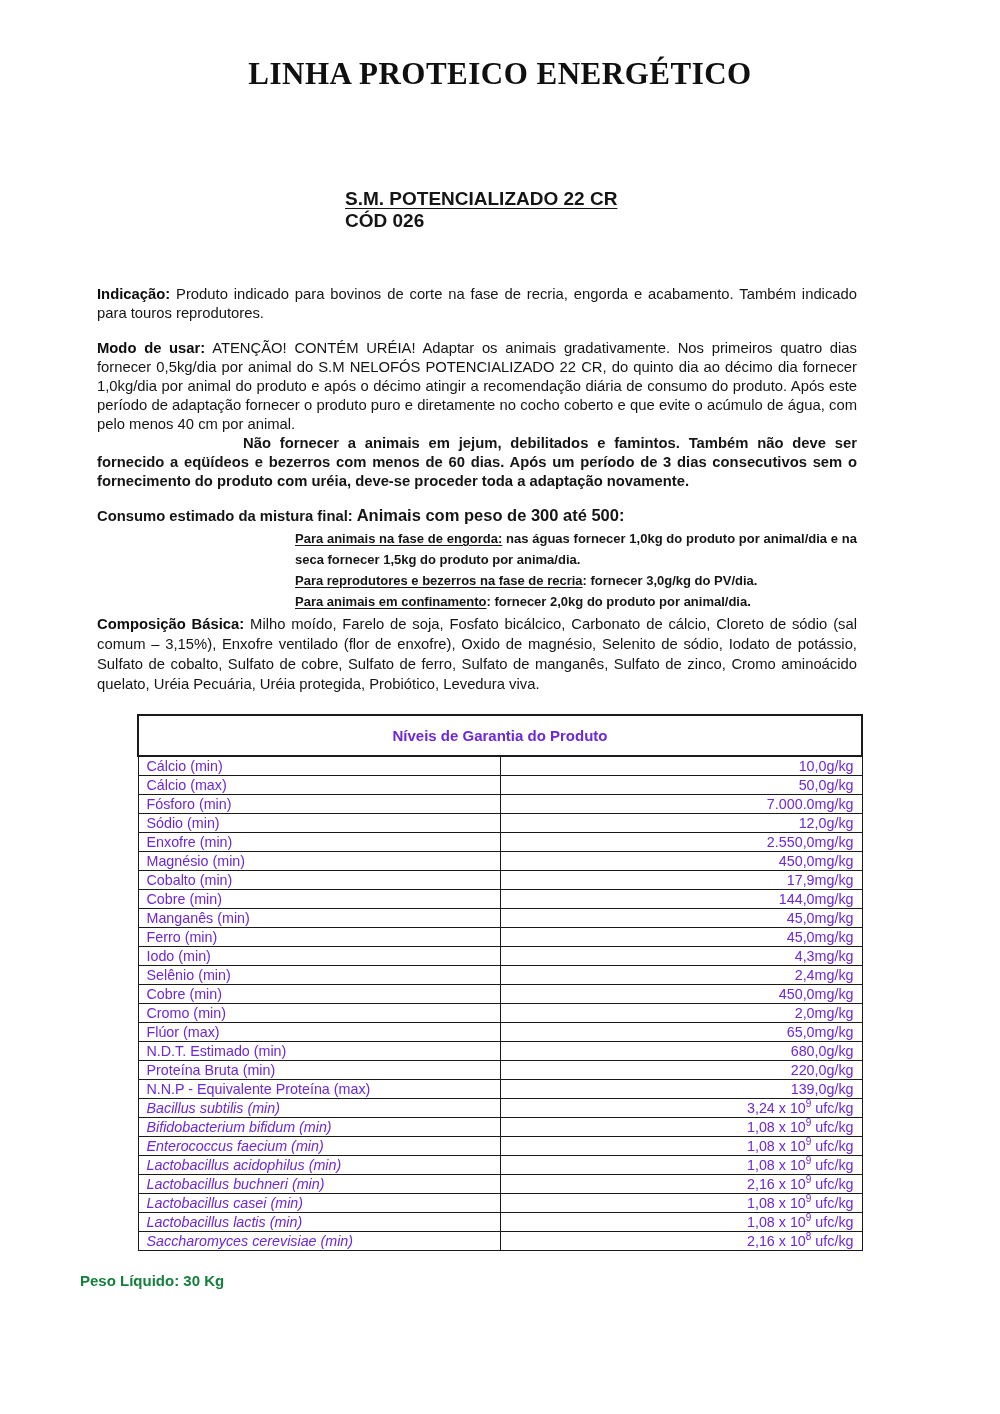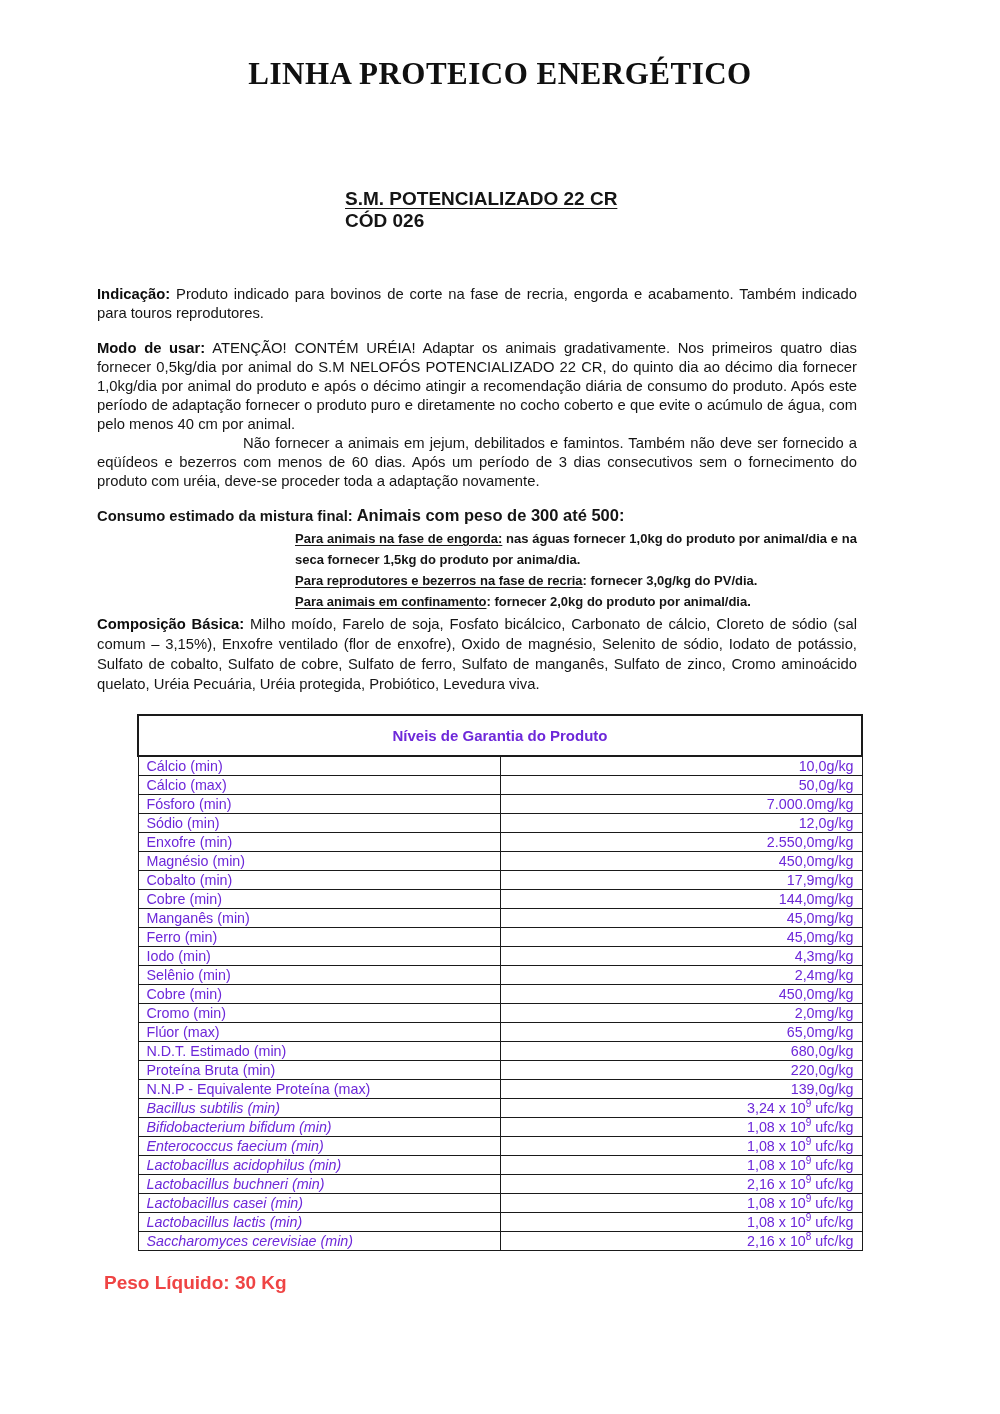--- a/index.html
+++ b/index.html
@@ -17,21 +17,21 @@
     margin: 96px 160px 0 345px; font-weight: bold; font-size: 19px; line-height: 22px; flex-direction: column;
   }
   .product-name { text-decoration: underline; text-underline-offset: 3px; }
   .para {
     margin: 0 143px 0 97px; font-size: 14.8px; line-height: 19px;
     text-align: justify; color: #151515;
   }
   .para b { color: #0d0d0d; }
   #indicacao { margin-top: 53px; }
   #modo { margin-top: 16px; }
-  #modo2 { margin-top: 0; text-indent: 146px; }
+  #modo2 { margin-top: 0; text-indent: 146px; font-weight: bold; }
   .consumo-line { margin: 14px 143px 0 97px; font-weight: bold; font-size: 14.8px; line-height: 20px; }
   .c-heading { font-size: 16.5px; }
   .consumo-items { margin: 2px 143px 0 295px; font-weight: bold; font-size: 13px; }
   .c-item { margin: 0; line-height: 21px; text-align: justify; }
   .u { text-decoration: underline; text-underline-offset: 2px; }
   #composicao { margin-top: 2px; line-height: 20px; }
   .guarantee {
     margin: 20px 0 0 137px; width: 726px; border-collapse: collapse;
     font-size: 14.3px; color: #6d28d9; table-layout: fixed;
   }
@@ -39,21 +39,21 @@
     border: 2px solid #1a1a1a; height: 37px; text-align: center;
     font-size: 15px; font-weight: bold; vertical-align: middle;
   }
   .guarantee td {
     border: 1.5px solid #1a1a1a; padding: 1px 8px; height: 16px; line-height: 16px;
     white-space: nowrap; overflow: hidden;
   }
   .guarantee td.val { text-align: right; }
   .guarantee td.it { font-style: italic; }
   .guarantee sup { font-size: 10px; line-height: 0; }
-  .peso { margin: 21px 0 0 104px; font-size: 19px; font-weight: bold; color: #ef4444; }
+  .peso { margin: 21px 0 0 80px; font-size: 15px; font-weight: bold; color: #15803d; }
 </style>
 </head>
 <body>
 
 <div class="page">
 
   <h1 class="title">LINHA PROTEICO ENERGÉTICO</h1>
 
   <div class="subtitle-row">
       <span class="product-name">S.M. POTENCIALIZADO 22 CR</span>

